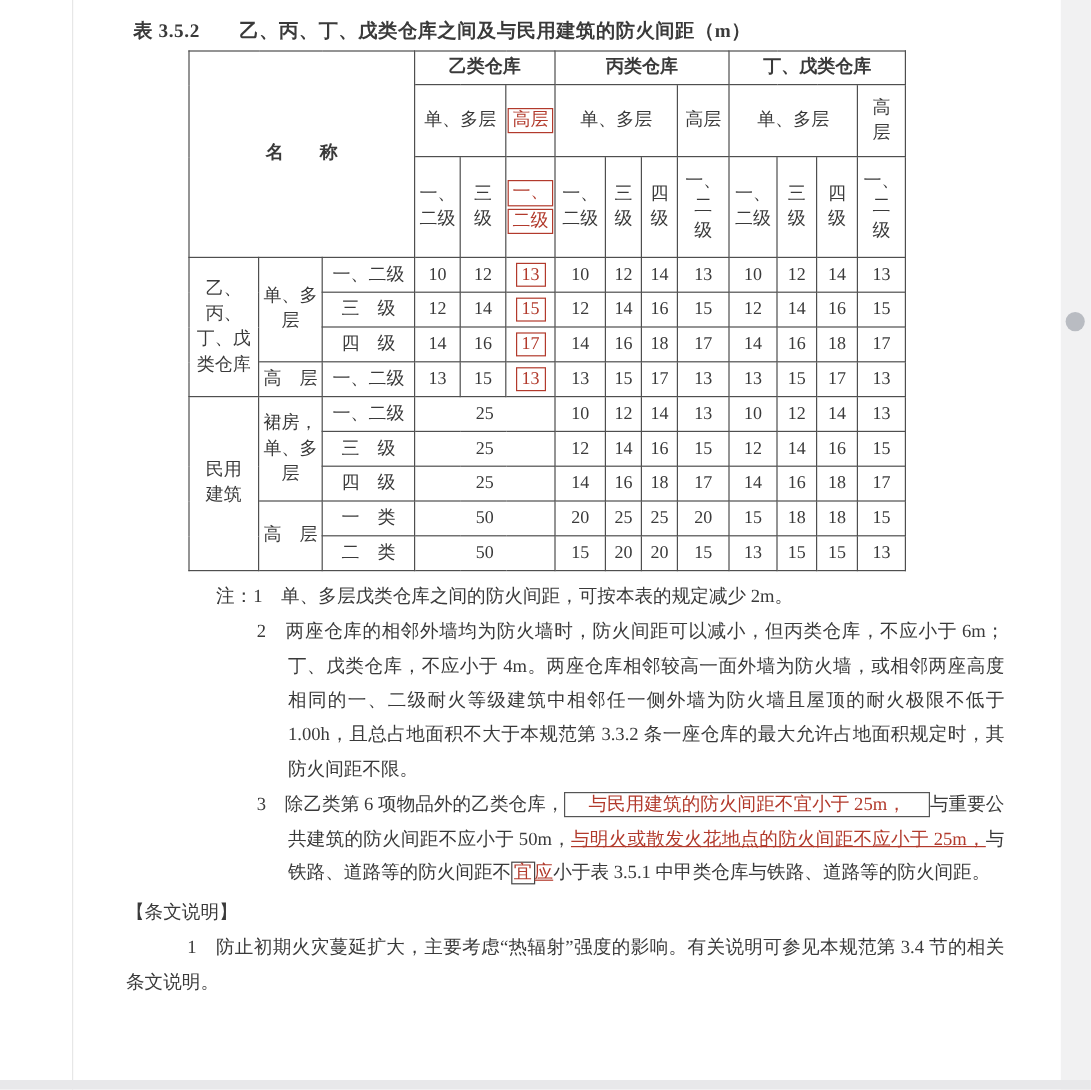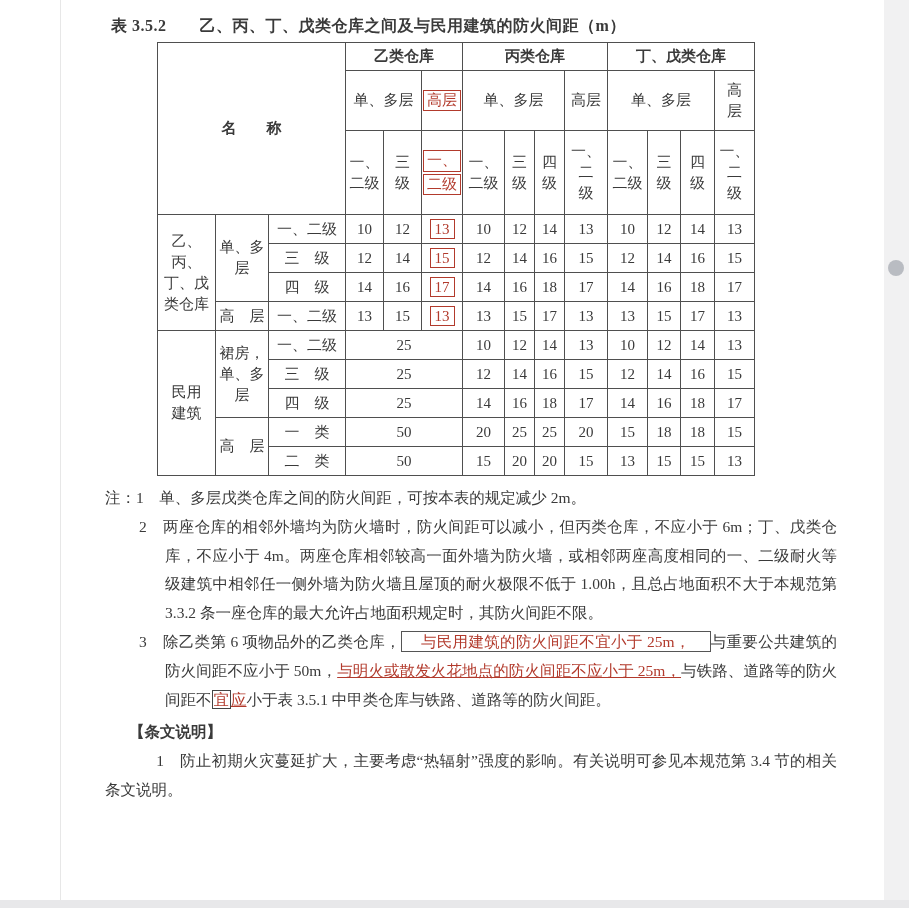--- a/index.html
+++ b/index.html
@@ -28,29 +28,29 @@
   .br td { height: 29px; }
 
   .red-box { display: inline-block; color: var(--red); border: 1px solid var(--red);
     padding: 0 3px; line-height: 1.3; }
   .stacked .red-box { display: block; width: -moz-fit-content; width: fit-content; margin: 2px auto; }
   .num-box { display: inline-block; color: var(--red); border: 1px solid var(--red);
     padding: 0 4px; line-height: 1.25; }
 
   .flow { position: absolute; left: 105px; top: 484px; width: 732px; font-size: 15.5px;
     line-height: 28.8px; text-align: justify; }
-  .notes { }
+  .notes { margin-left: 75px; }
   .note-first { }
   .note-hang { padding-left: 60px; text-indent: -26px; }
   .seg-boxed { color: var(--red); border: 1.5px solid #555; padding: 1px 19px; }
   .seg-underline { color: var(--red); text-decoration: underline; text-decoration-color: var(--red); }
   .char-boxed { color: var(--red); border: 1px solid #444; padding: 0 1px; }
   .char-red { color: var(--red); text-decoration: underline; text-decoration-color: var(--red); }
 
-  .expl-heading { font-weight: bold; margin-top: 4px; margin-left: 24px; }
+  .expl-heading { font-weight: normal; margin-top: 4px; }
   .p-indent { text-indent: 3em; }
   .p-num { text-indent: 3.3em; }
 </style>
 </head>
 <body>
 
 <div class="faint-line"></div>
 <div class="right-gutter"></div>
 <div class="scroll-dot"></div>
 <div class="bottom-bar"></div>

